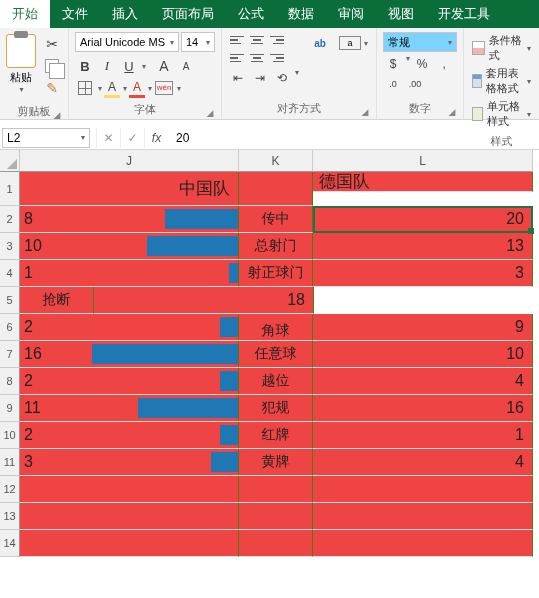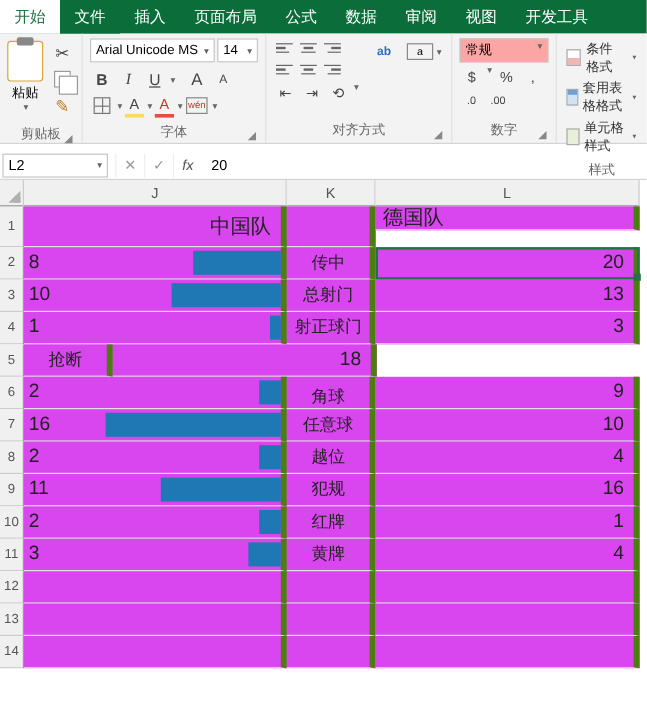--- a/index.html
+++ b/index.html
@@ -149,27 +149,27 @@
   .wrap-ic {
     width: 22px; height: 18px;
     display:flex;align-items:center;justify-content:center;
     font-size:10px;color:#2c6dbf;font-weight:bold;
   }
   .merge-ic {
     width: 22px; height: 14px; border: 1px solid #888;
     display:flex;align-items:center;justify-content:center;font-size:9px;
   }
   .num-top {
-    width: 74px; height: 20px; border: 1px solid #c6c6c6; background:#fca5a5;
-    font-size: 11px; padding: 1px 4px; display:flex;justify-content:space-between;
+    width: 74px; height: 20px; border: 1px solid #c6c6c6; background:#7dd3fc;
+    font-size: 11px; padding: 1px 4px; display:flex;align-items:center;justify-content:space-between;
     margin: 2px;
   }
   .num-row { display:flex; gap:2px; padding:0 2px; }
   .styles-body { display:flex; flex-direction:column; gap:1px; padding:2px 4px; }
-  .style-btn { display:flex; align-items:center; gap:4px; font-size:11px; color:#333; cursor:pointer; padding:1px 0;font-family:Liberation Mono, monospace; }
+  .style-btn { display:flex; align-items:center; gap:4px; font-size:11px; color:#333; cursor:pointer; padding:1px 0; }
   .cf-ic { width:16px;height:14px;background:linear-gradient(#fff 50%,#f2b5b5 50%);border:1px solid #aaa;}
   .ft-ic { width:16px;height:14px;background:
     linear-gradient(#6aa0d8,#6aa0d8) 0 0/100% 4px no-repeat,
     linear-gradient(#cfe3f5,#cfe3f5) 0 4px/100% 10px no-repeat;
     border:1px solid #aaa;}
   .cs-ic { width:16px;height:14px;background:#e8f0da;border:1px solid #aaa;}
   
   .formula-bar {
     display:flex; align-items:center; height:24px;
     border-bottom:1px solid #d4d4d4;
@@ -204,22 +204,22 @@
   .grid { display:flex; }
   .row-headers { display:flex; flex-direction:column; }
   .rh {
     width:20px; background:#f0f0f0; border-right:1px solid #999;
     border-bottom:1px solid #ccc; display:flex;align-items:center;justify-content:center;
     color:#555;font-size:11px;
   }
   .cells { position:relative; }
   .row { display:flex; }
   .cell {
-    border-right:5px solid #4d7c0f; border-bottom:1px solid #e0e0e0;
-    display:flex; align-items:center; position:relative; background:#d946ef;
+    border-right:1px solid #4d7c0f; border-bottom:1px solid #e0e0e0;
+    display:flex; align-items:center; position:relative; background:#ef4444;
   }
   .c-J{width:219px} .c-K{width:74px} .c-L{width:220px}
   .h-hdr{height:34px} .h-data{height:27px} .h-empty{height:27px}
   .hdr-txt { font-size:17px; color:#222; }
   .c-J .hdr-txt { width:100%; text-align:right; padding-right:8px; }
   .c-L .hdr-txt { padding-left:6px; }
   .j-val {
     position:absolute; left:4px; font-size:16px; color:#222; z-index:2;
     font-family: Arial, sans-serif;
   }

